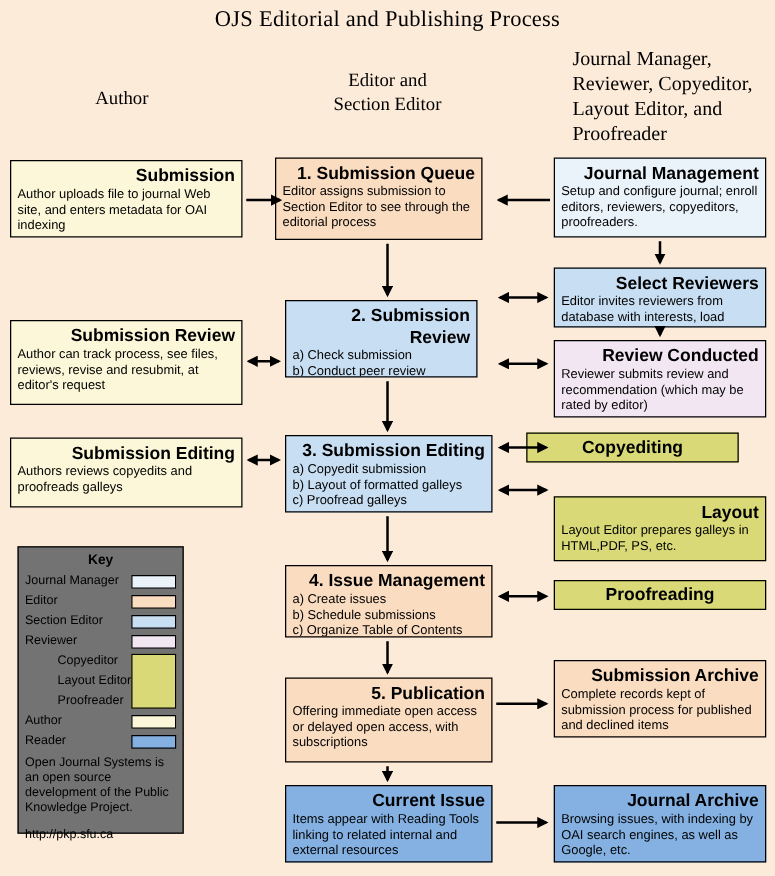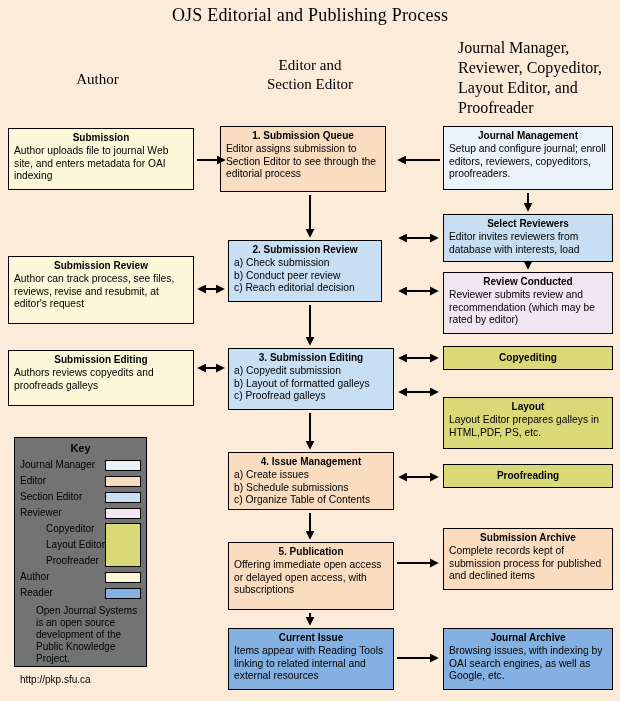--- a/index.html
+++ b/index.html
@@ -16,21 +16,21 @@
     position:absolute;font-family:"Liberation Serif", serif;
     white-space:pre-line;line-height:1.25;
   }
   .colhead.author{left:40px;top:70px;width:115px;text-align:center;font-size:15px;}
   .colhead.editor{left:235px;top:56px;width:150px;text-align:center;font-size:15px;}
   .colhead.others{left:458px;top:38px;width:158px;text-align:left;font-size:16px;}
   .box{
     position:absolute;border:1px solid #000;box-sizing:border-box;
     padding:3px 5px 2px;font-size:10.3px;line-height:1.22;overflow:hidden;
   }
-  .box-title{font-weight:bold;text-align:center;font-size:10px;}
+  .box-title{font-weight:bold;text-align:right;font-size:14px;}
   .box-body{margin-top:1px;text-align:left;}
   .box.center-only{display:flex;align-items:center;justify-content:center;padding:0;}
   .c-author{background:var(--author);}
   .c-editor{background:var(--editor);}
   .c-section-editor{background:var(--section-editor);}
   .c-journal-manager{background:var(--journal-manager);}
   .c-reviewer{background:var(--reviewer);}
   .c-copyeditor{background:var(--copyeditor);}
   .c-reader{background:var(--reader);}
   .arrows{position:absolute;left:0;top:0;pointer-events:none;}
@@ -39,21 +39,21 @@
     position:absolute;left:14px;top:437px;width:133px;height:230px;
     background:#737373;border:1px solid #000;box-sizing:border-box;
     padding:4px 5px;font-size:10px;line-height:1.2;
   }
   .key-title{text-align:center;font-weight:bold;font-size:11px;margin-bottom:2px;}
   .key-row{display:flex;justify-content:space-between;align-items:center;height:16px;}
   .key-group{display:flex;justify-content:flex-end;align-items:center;}
   .key-group-labels .key-label{height:16px;display:flex;align-items:center;}
   .key-swatch{width:36px;height:11px;border:1px solid #000;box-sizing:border-box;flex:none;}
   .key-swatch.tall{height:44px;}
-  .key-note{margin-top:4px;margin-left:16px;}
+  .key-note{margin-top:4px;}
   .key-url{margin-top:9px;}
 </style>
 </head>
 <body>
 
 <div class="canvas">
 
   <div class="title">OJS Editorial and Publishing Process</div>
 
   <div class="colhead author">Author</div>
@@ -119,21 +119,21 @@
     <div class="box-body">Setup and configure journal; enroll editors, reviewers, copyeditors, proofreaders.</div>
   </div>
   <div class="box c-section-editor" style="left:443px;top:214px;width:170px;height:48px;">
     <div class="box-title">Select Reviewers</div>
     <div class="box-body">Editor invites reviewers from database with interests, load</div>
   </div>
   <div class="box c-reviewer" style="left:443px;top:272px;width:170px;height:62px;">
     <div class="box-title">Review Conducted</div>
     <div class="box-body">Reviewer submits review and recommendation (which may be rated by editor)</div>
   </div>
-  <div class="box c-copyeditor center-only" style="left:443px;top:346px;width:170px;height:24px;">
+  <div class="box c-copyeditor center-only" style="left:421px;top:346px;width:170px;height:24px;">
     <div class="box-title">Copyediting</div>
   </div>
   <div class="box c-copyeditor" style="left:443px;top:397px;width:170px;height:52px;">
     <div class="box-title">Layout</div>
     <div class="box-body">Layout Editor prepares galleys in HTML,PDF, PS, etc.</div>
   </div>
   <div class="box c-copyeditor center-only" style="left:443px;top:464px;width:170px;height:24px;">
     <div class="box-title">Proofreading</div>
   </div>
   <div class="box c-editor" style="left:443px;top:528px;width:170px;height:62px;">

